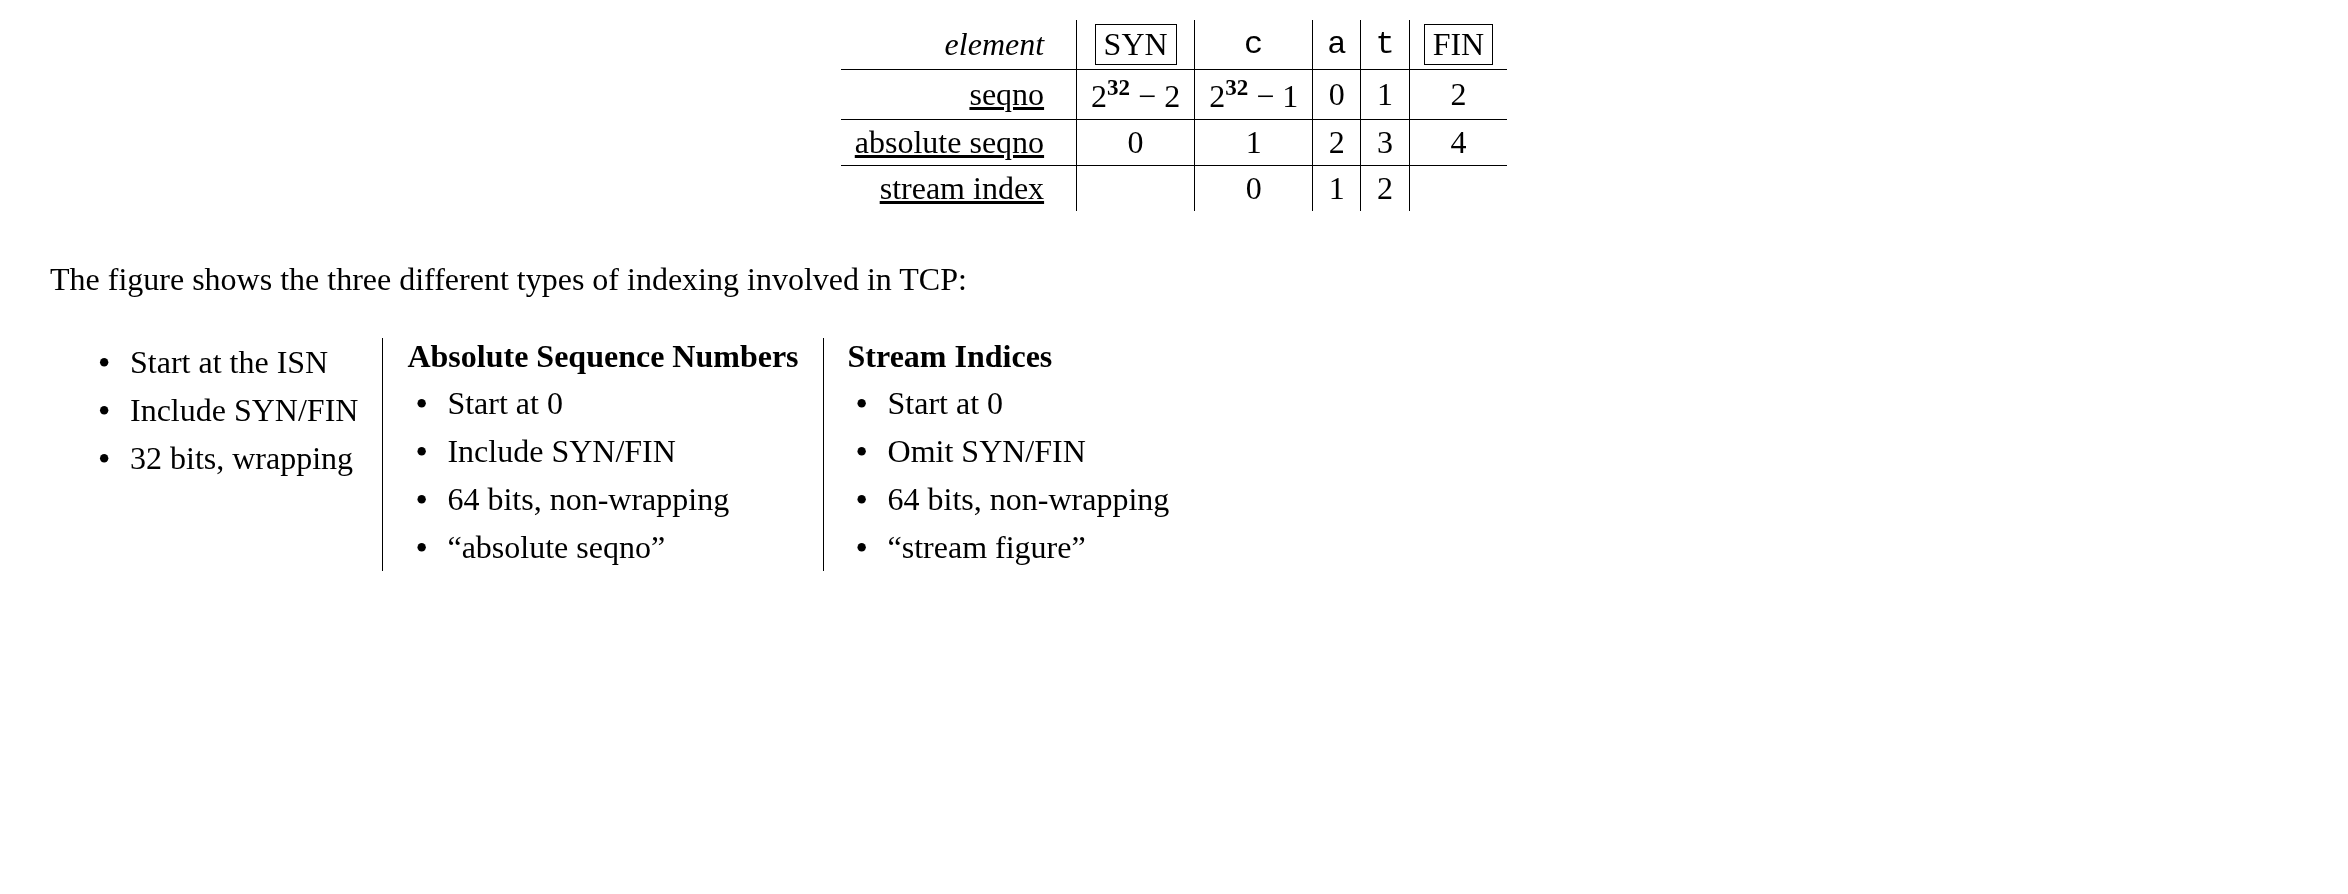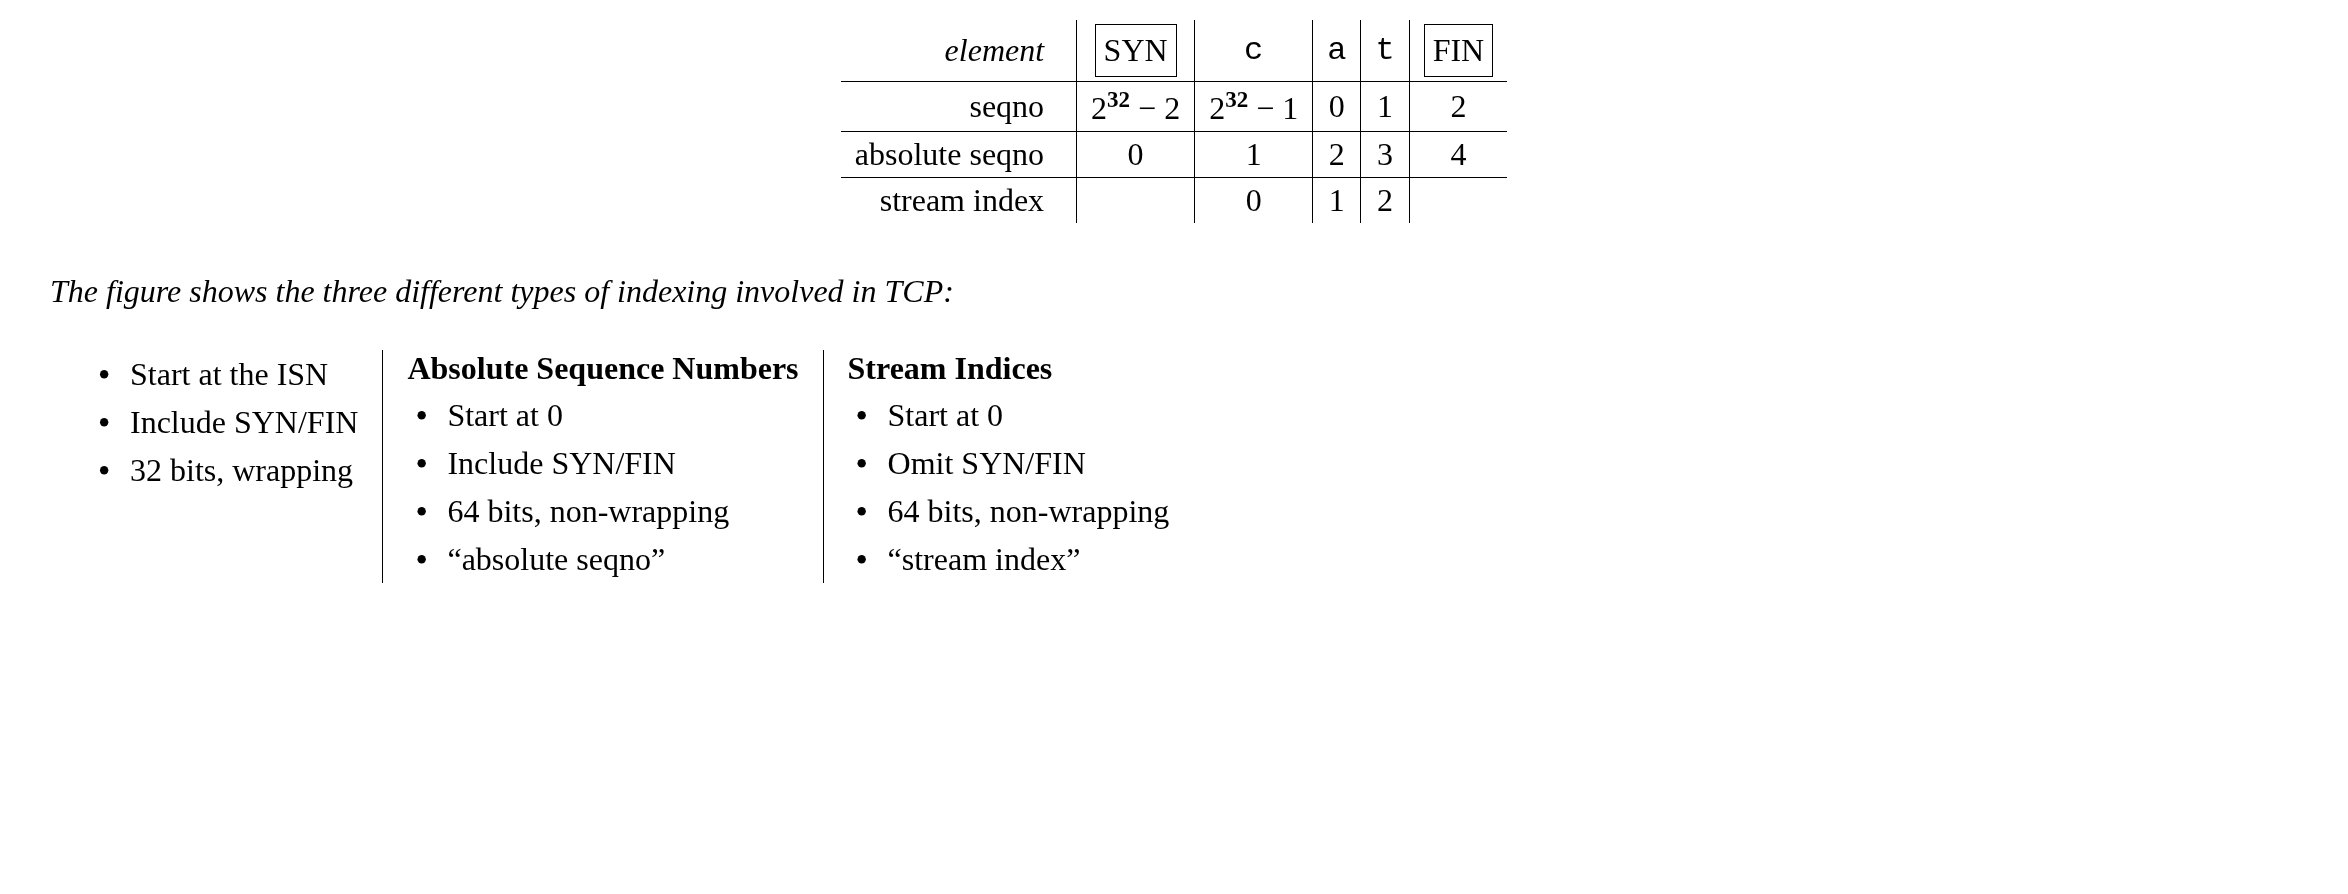--- a/index.html
+++ b/index.html
@@ -26,43 +26,43 @@
     table.seqtable td.rowlabel {
       text-align: right;
       padding-right: 32px;
       border-right: 1.5px solid #000;
     }
     .italic {
       font-style: italic;
     }
     .bold {
       font-weight: bold;
+      text-decoration: underline;
     }
     .mono {
       font-family: "Courier New", monospace;
     }
     .boxed {
       border: 1.5px solid #000;
-      padding: 7px 8px;
+      padding: 1px 8px;
       display: inline-block;
     }
     table.seqtable td + td {
       border-left: 1.5px solid #000;
     }
     table.seqtable tr.borderrow td {
       border-top: 1.5px solid #000;
     }
     .sup {
       font-size: 0.72em;
       vertical-align: super;
       font-weight: bold;
     }
     .caption {
       margin: 44px 0 40px 0;
-      font-style: italic;
     }
     .columns {
       display: flex;
       margin-left: 40px;
     }
     .col {
       padding: 0 24px;
     }
     .col:first-child {
       padding-left: 0;
@@ -152,16 +152,16 @@
       <li>64 bits, non-wrapping</li>
       <li>“absolute seqno”</li>
     </ul>
   </div>
   <div class="col">
     <div class="col-title">Stream Indices</div>
     <ul class="bullets">
       <li>Start at 0</li>
       <li>Omit SYN/FIN</li>
       <li>64 bits, non-wrapping</li>
-      <li>“stream index”</li>
+      <li>“stream figure”</li>
     </ul>
   </div>
 </div>
 
 </body></html>

